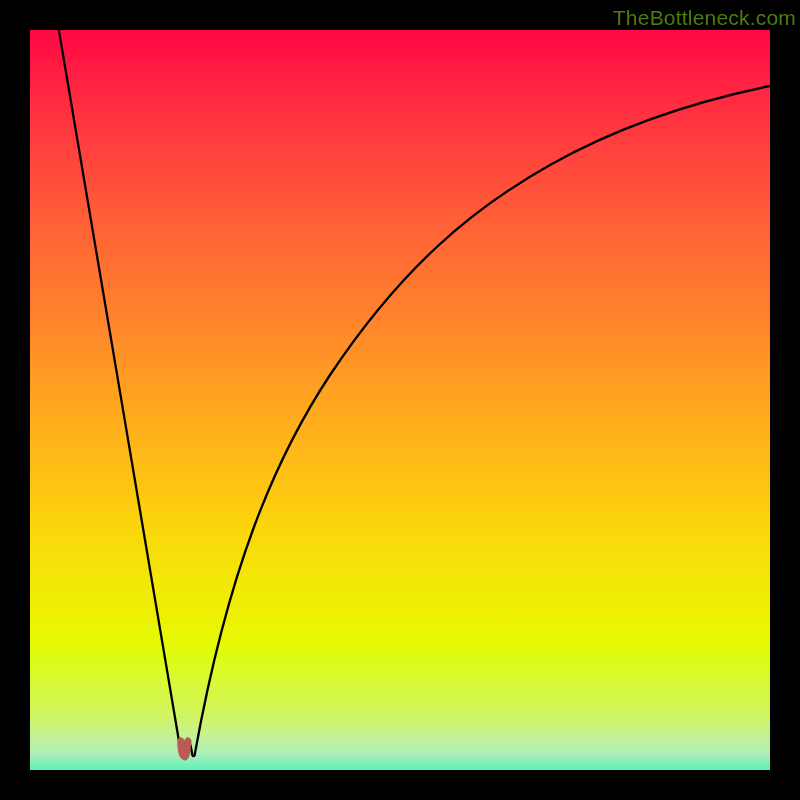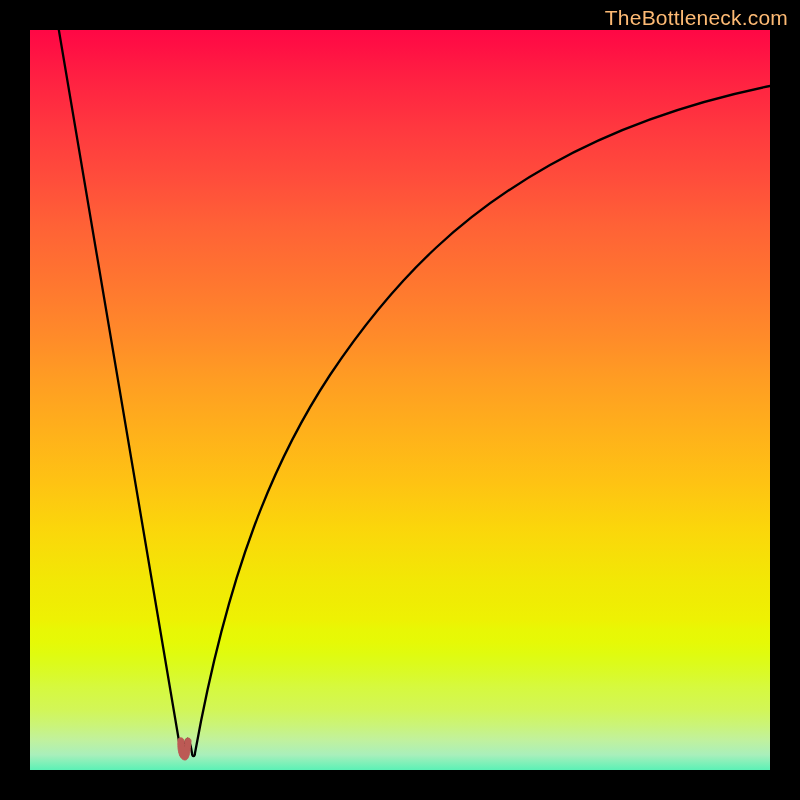--- a/index.html
+++ b/index.html
@@ -54,24 +54,24 @@
     );
   }
   .curve-svg {
     position: absolute;
     left: 0; top: 0;
     width: 100%; height: 100%;
   }
   .watermark {
     position: absolute;
     top: 6px;
-    right: 12px;
+    right: 4px;
     font-family: Arial, Helvetica, sans-serif;
     font-size: 21px;
-    color: #fdba74;
+    color: #4d7c0f;
     font-weight: 400;
     letter-spacing: 0.2px;
   }
 </style>
 </head>
 <body>
 
 <div class="chart-container">
 
   <div class="plot-area">

